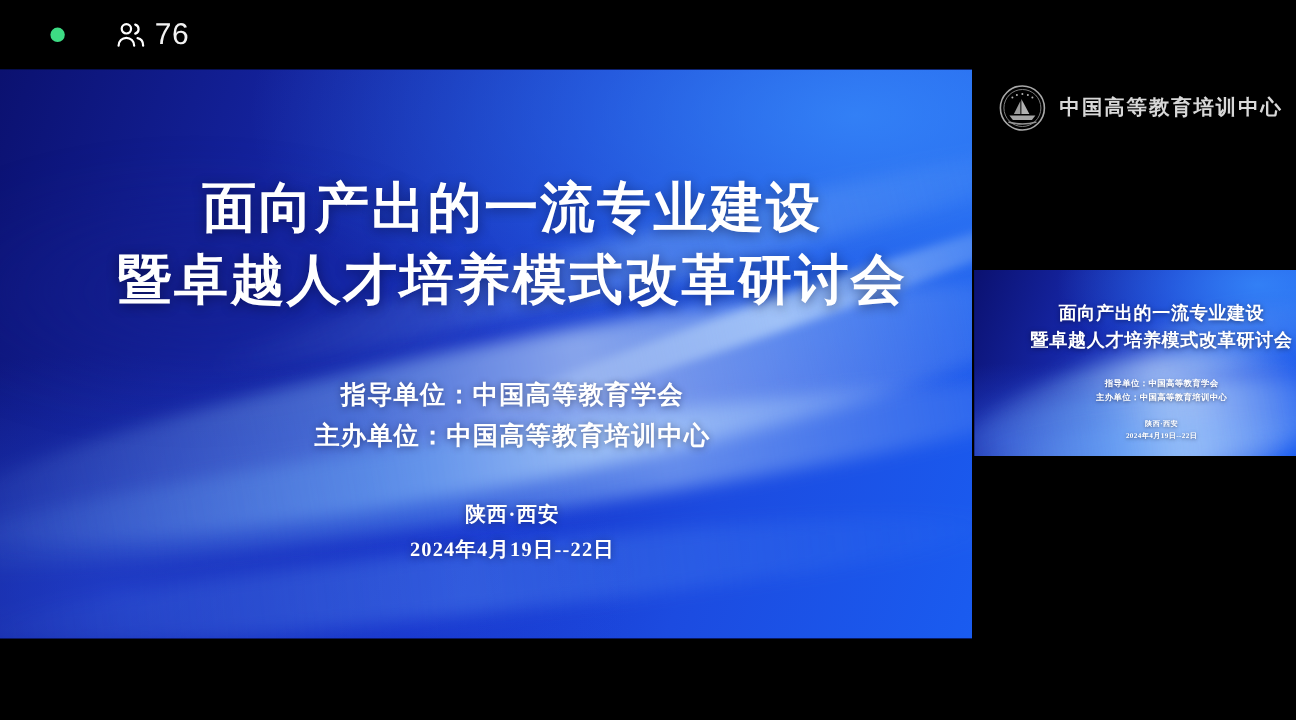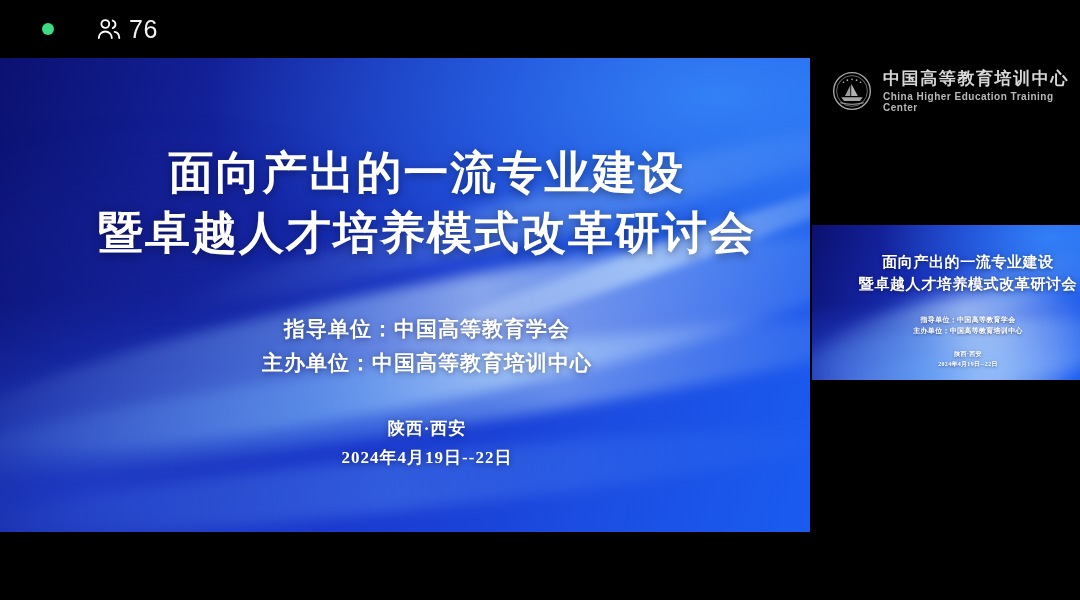--- a/index.html
+++ b/index.html
@@ -176,21 +176,20 @@
             <circle cx="29.5" cy="11" r="1"></circle>
           <circle cx="34" cy="13.5" r="1"></circle>
         </g>
         <path d="M23 15 L23 30 L31 30 Z" fill="#d8d8d8"></path>
         <path d="M22 17 L15.5 30 L22 30 Z" fill="#bdbdbd"></path>
         <path d="M11 31.5 h26 l-3.5 4.5 h-19 z" fill="#cacaca"></path>
         <path d="M10 38 q14 4 28 0" fill="none" stroke="#b5b5b5" stroke-width="1.6"></path>
       </svg>
       <div class="brand-text">
         <span class="brand-cn">中国高等教育培训中心</span>
-        <span class="brand-en">China Higher Education Training Center</span>
       </div>
     </div>
 
     <div class="thumb-stage">
       <div class="slide-bg"></div>
       <div class="streak s3"></div>
       <div class="streak s1"></div>
       <div class="streak s2"></div>
       <div class="streak s4"></div>
 

